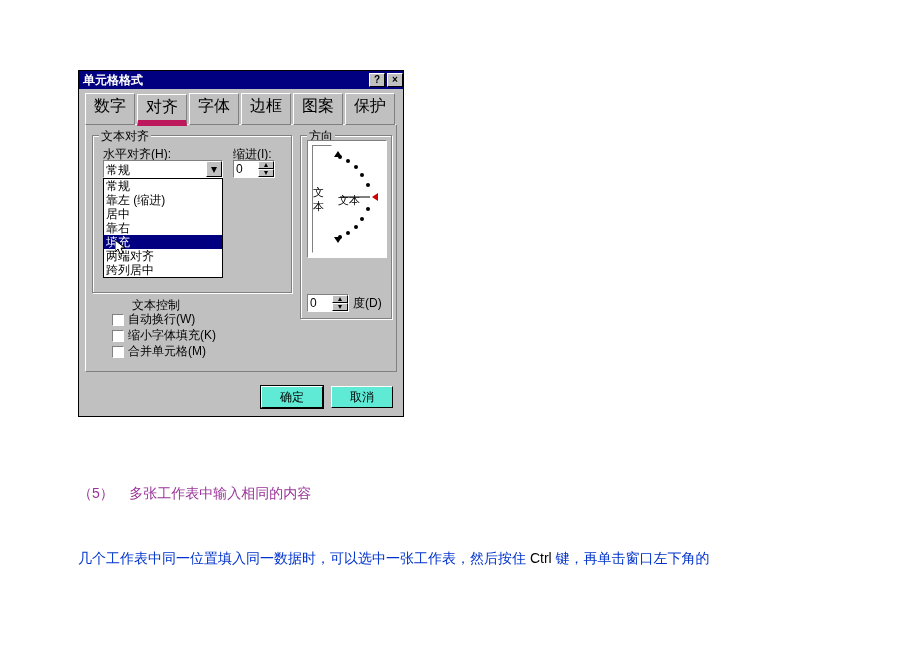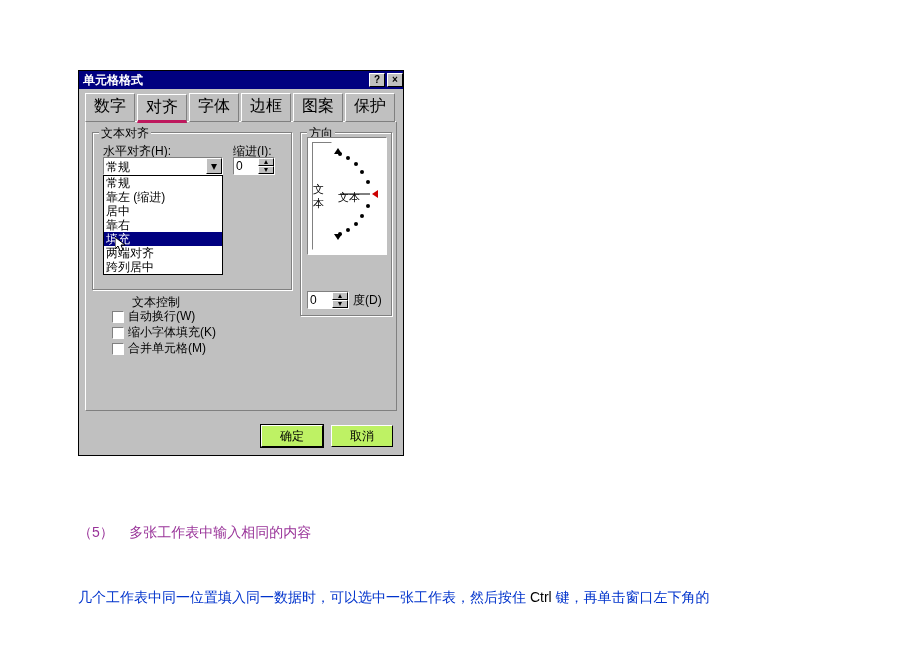--- a/index.html
+++ b/index.html
@@ -64,33 +64,33 @@
     padding: 2px 8px 2px 8px;
     background: #c0c0c0;
     border-top: 1px solid #fff;
     border-left: 1px solid #fff;
     border-right: 1px solid #808080;
     border-bottom: 1px solid #808080;
     font-size: 16px;
     margin-right: 2px;
   }
   .tab.active {
-    border-bottom: 3px solid #be185d;
+    border-bottom: 6px solid #be185d;
     position: relative;
     top: 1px;
     z-index: 3;
   }
   .tabpanel {
     border-top: 1px solid #fff;
     border-left: 1px solid #fff;
     border-right: 1px solid #808080;
     border-bottom: 1px solid #808080;
     padding: 6px 8px 10px 25px;
     position: relative;
-    height: 290px;
+    height: 248px;
   }
   
   .groupbox {
     position: absolute;
     border: 1px solid #808080;
     box-shadow: inset 1px 1px 0 #fff, 1px 1px 0 #fff;
   }
   .group-label {
     position: absolute;
     top: -8px;
@@ -225,21 +225,21 @@
     border:none; width:24px; font-size:12px; padding:0 2px; outline:none;
     font-family:inherit; background:transparent;
   }
   
   .dlg-buttons {
     display:flex; justify-content:flex-end; gap:8px;
     padding:8px 10px 8px 10px;
   }
   .btn {
     width:62px; height:22px;
-    background:#bef264;
+    background:#5eead4;
     border-top:1px solid #fff; border-left:1px solid #fff;
     border-right:1px solid #000; border-bottom:1px solid #000;
     text-align:center; line-height:20px; font-size:12px;
   }
   .btn.default { box-shadow: 0 0 0 1px #000; }
   
   .article-text {
     font-size: 14px;
     line-height: 1.8;
     margin-top: 64px;

